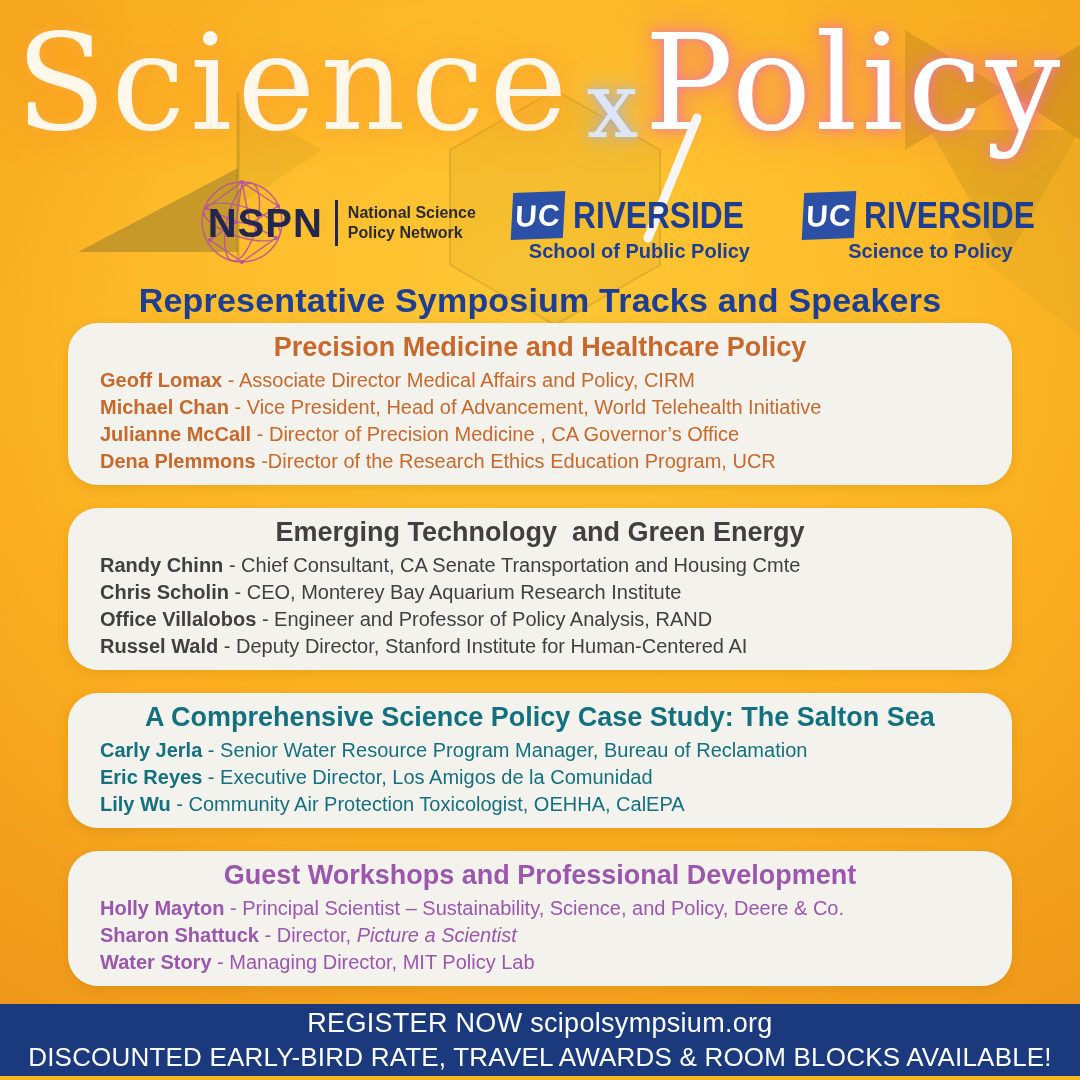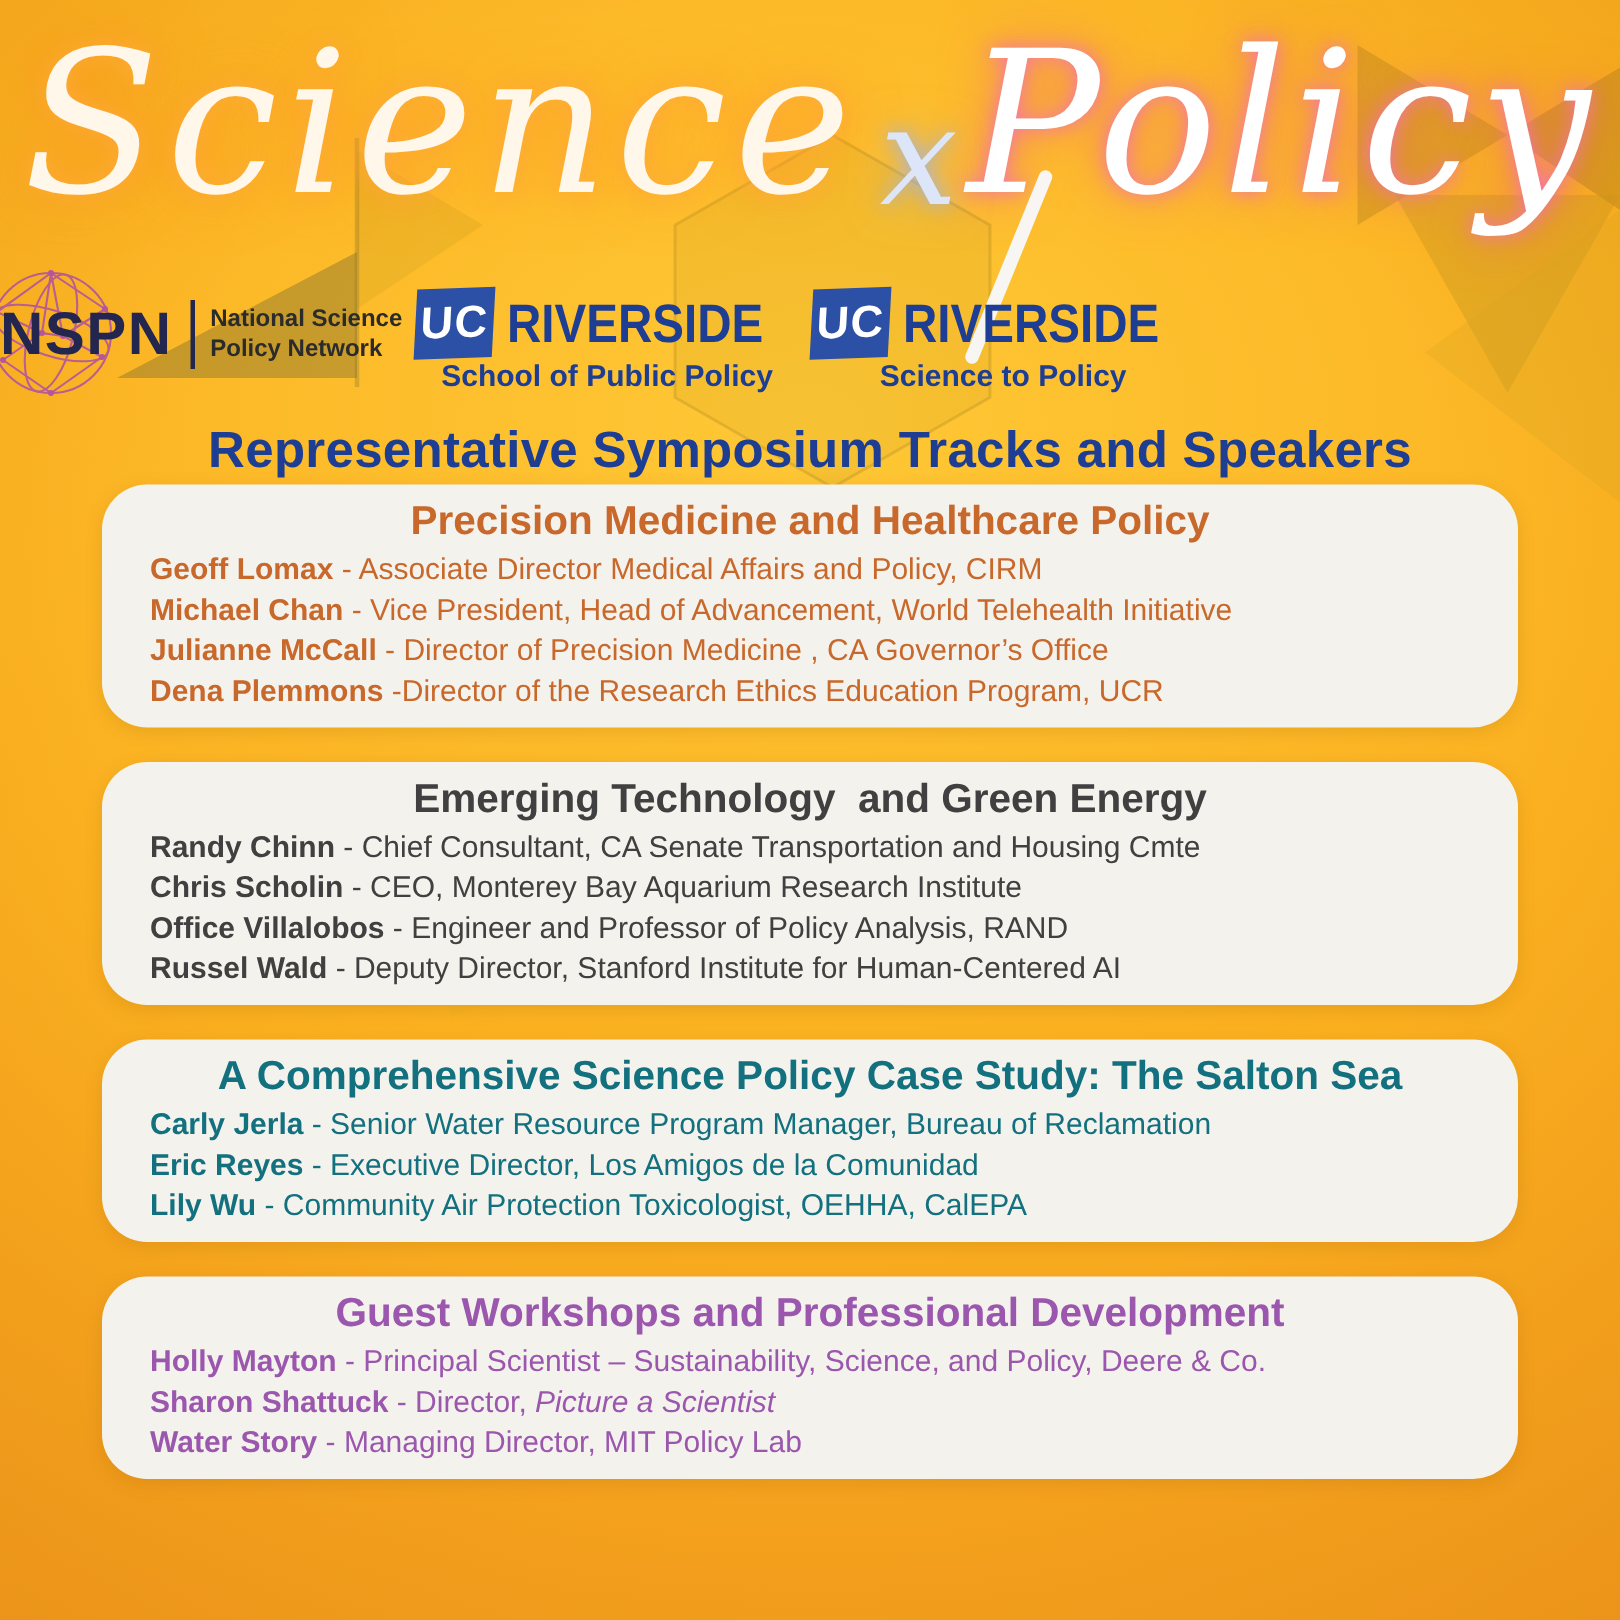--- a/index.html
+++ b/index.html
@@ -11,38 +11,38 @@
   .page::after{
     content:"";position:absolute;inset:0;z-index:0;pointer-events:none;
     background:radial-gradient(circle at 50% 42%, rgba(0,0,0,0) 55%, rgba(200,110,10,0.20) 100%);
   }
   .bg-shapes{position:absolute;top:0;left:0;z-index:0;}
   
   .script-row{
     position:absolute;top:6px;left:0;right:0;z-index:1;
     text-align:center;white-space:nowrap;
   }
-  .script-row span{font-family:"DejaVu Serif",serif;font-style:italic;font-weight:400;}
+  .script-row span{font-family:"DejaVu Serif",serif;font-weight:400;}
   .w-science{
     font-size:132px;letter-spacing:5px;color:#FFF7E9;
     text-shadow:0 0 14px rgba(255,170,60,.95),0 0 36px rgba(255,140,30,.7);
   }
   .w-x{
     font-size:92px;color:#DCE6F8;margin:0 6px 0 14px;position:relative;top:8px;
     text-shadow:0 0 12px rgba(160,180,235,.95),0 0 30px rgba(150,170,230,.6);
   }
   .w-policy{
     font-size:132px;letter-spacing:4px;color:#FFFFFF;
     text-shadow:0 0 12px rgba(244,114,182,.95),0 0 34px rgba(236,72,153,.6);
   }
   .x-tail{position:absolute;top:0;left:0;z-index:1;}
   
   .logos-row{
     position:absolute;top:192px;left:0;right:22px;z-index:2;
-    display:flex;align-items:flex-start;gap:9px;
+    display:flex;justify-content:flex-end;align-items:flex-start;gap:36px;
   }
   .nspn{position:relative;display:flex;align-items:center;margin-top:8px;}
   .nspn-globe{position:absolute;left:-12px;top:-24px;}
   .nspn-abbr{position:relative;font-size:40px;font-weight:700;letter-spacing:1px;color:#23264E;}
   .nspn-div{width:3px;height:46px;background:#23264E;margin:0 10px 0 12px;}
   .nspn-name{font-size:16px;font-weight:600;color:#2b2b2b;line-height:1.25;text-align:left;}
   .ucr{display:flex;flex-direction:column;align-items:center;}
   .ucr-top{display:flex;align-items:center;gap:9px;}
   .uc-box{
     width:52px;height:47px;background:#2B50A5;color:#fff;
@@ -192,14 +192,18 @@
 
     <section class="card track4">
       <h2>Guest Workshops and Professional Development</h2>
       <p class="ln"><span class="nm">Holly Mayton</span> <span>- Principal Scientist – Sustainability, Science, and Policy, Deere &amp; Co.</span><i></i></p>
       <p class="ln"><span class="nm">Sharon Shattuck</span> <span>- Director, </span><i>Picture a Scientist</i></p>
       <p class="ln"><span class="nm">Water Story</span> <span>- Managing Director, MIT Policy Lab</span><i></i></p>
     </section>
 
   </div>
 
+  <div class="footer">
+    <div class="f1">REGISTER NOW scipolsympsium.org</div>
+    <div class="f2">DISCOUNTED EARLY-BIRD RATE, TRAVEL AWARDS &amp; ROOM BLOCKS AVAILABLE!</div>
+  </div>
 
 </div>
 
 </body></html>

